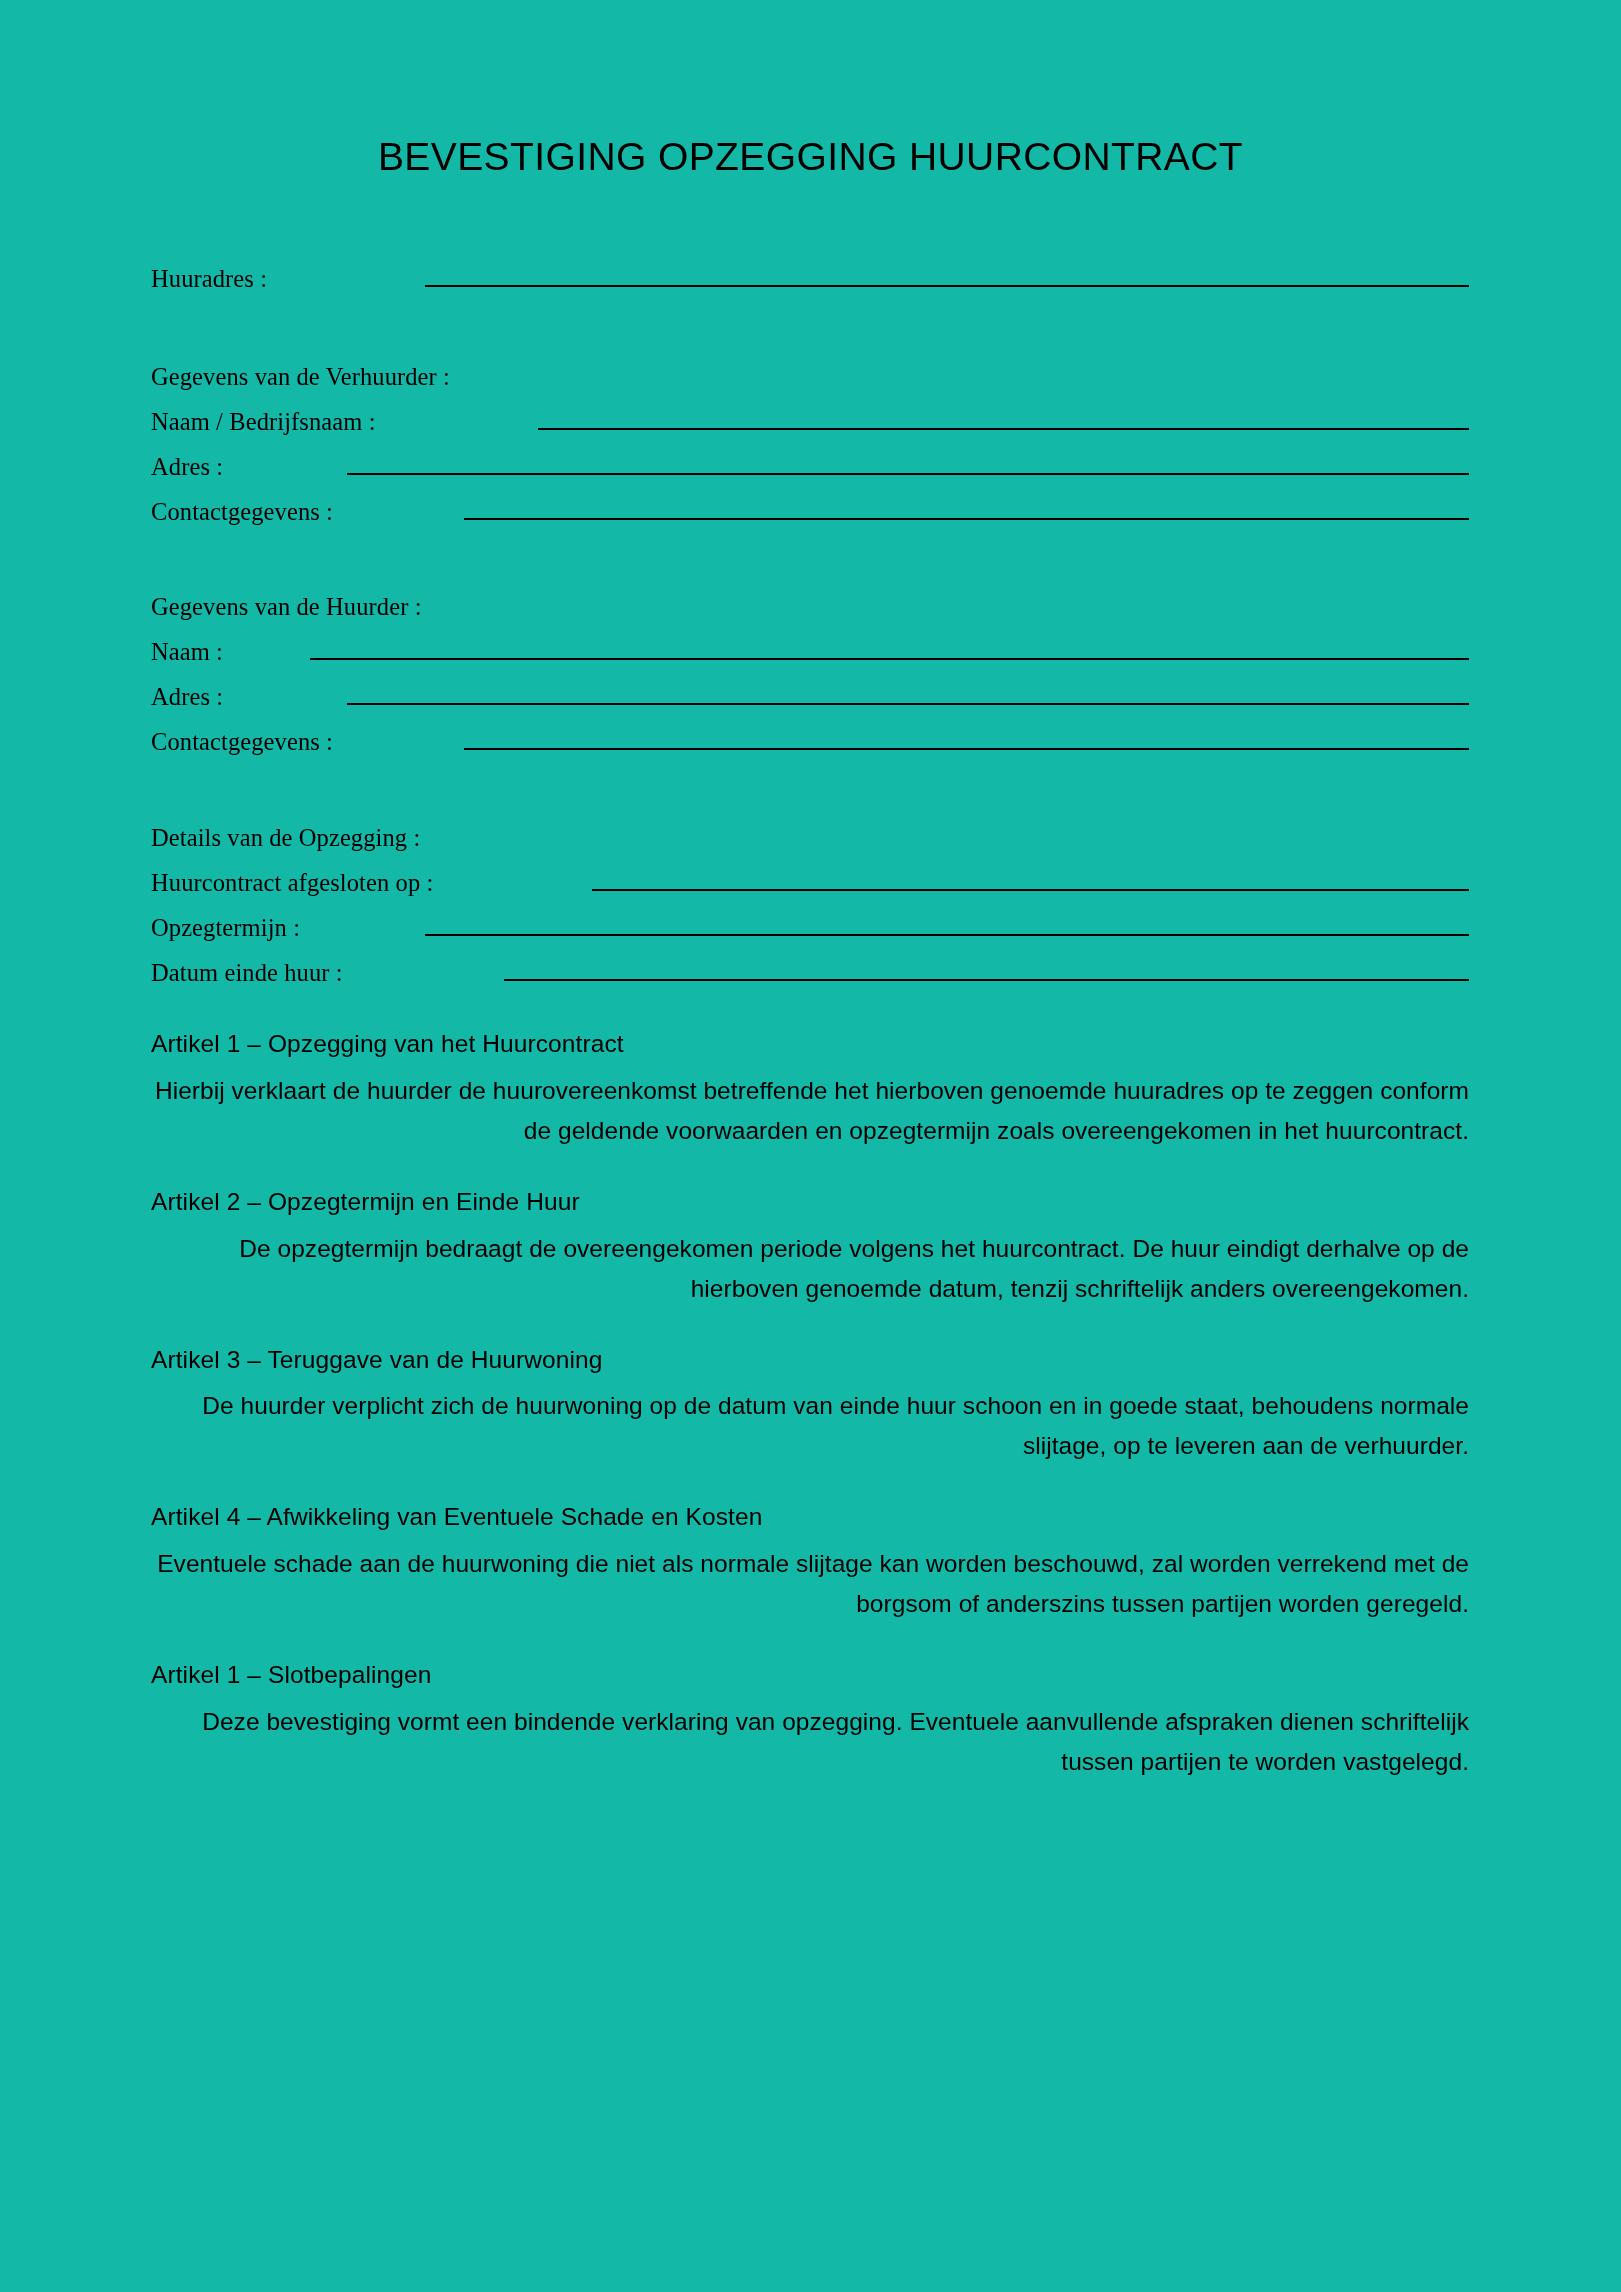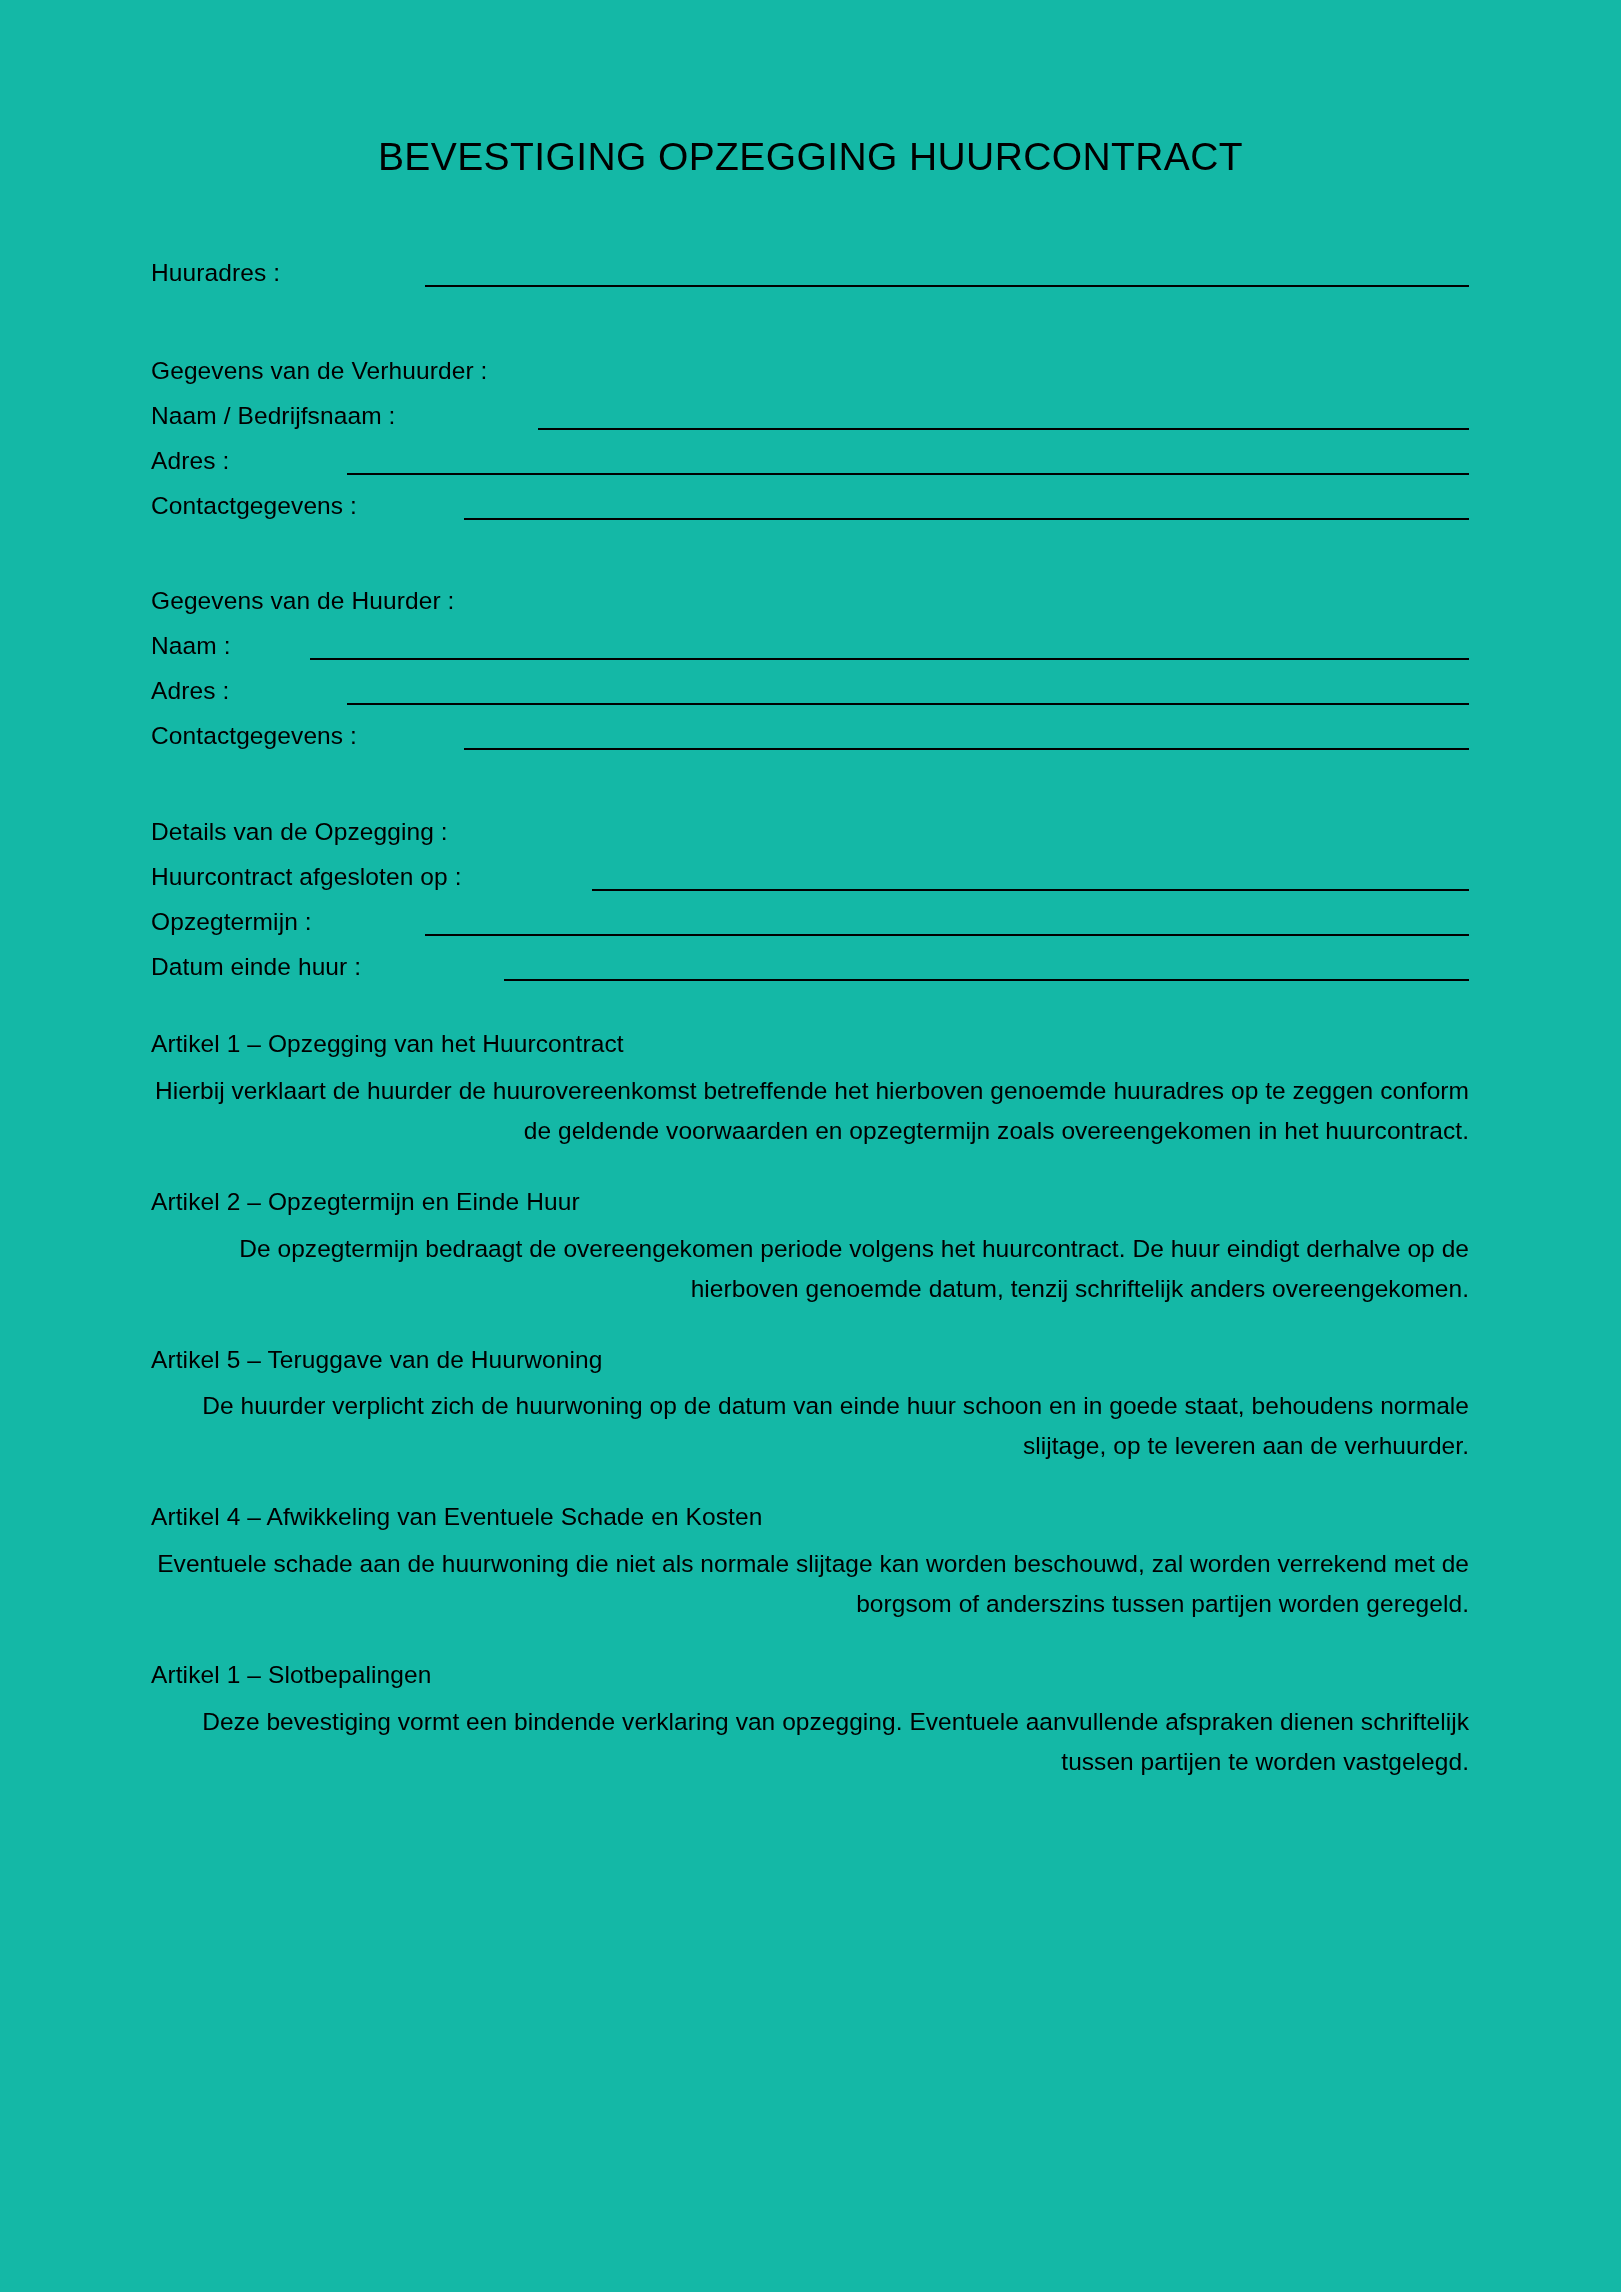--- a/index.html
+++ b/index.html
@@ -41,21 +41,22 @@
   .field-block {
     position: absolute;
     left: 151px;
     width: 1318px;
   }
 
   .field-row {
     position: relative;
     height: 45px;
     display: flex;
-    align-items: center;
+    align-items: flex-end;
+    font-family: Liberation Serif, serif;
   }
 
   .field-label {
     font-size: 24.5px;
     line-height: 33px;
     white-space: nowrap;
     letter-spacing: 0.1px;
   }
 
   .section-heading {
@@ -171,21 +172,21 @@
       <p class="article-heading">Artikel 1 – Opzegging van het Huurcontract</p>
       <p class="article-body">Hierbij verklaart de huurder de huurovereenkomst betreffende het hierboven genoemde huuradres op te zeggen conform de geldende voorwaarden en opzegtermijn zoals overeengekomen in het huurcontract.</p>
     </div>
 
     <div class="article">
       <p class="article-heading">Artikel 2 – Opzegtermijn en Einde Huur</p>
       <p class="article-body">De opzegtermijn bedraagt de overeengekomen periode volgens het huurcontract. De huur eindigt derhalve op de hierboven genoemde datum, tenzij schriftelijk anders overeengekomen.</p>
     </div>
 
     <div class="article">
-      <p class="article-heading">Artikel 5 – Teruggave van de Huurwoning</p>
+      <p class="article-heading">Artikel 3 – Teruggave van de Huurwoning</p>
       <p class="article-body">De huurder verplicht zich de huurwoning op de datum van einde huur schoon en in goede staat, behoudens normale slijtage, op te leveren aan de verhuurder.</p>
     </div>
 
     <div class="article">
       <p class="article-heading">Artikel 4 – Afwikkeling van Eventuele Schade en Kosten</p>
       <p class="article-body">Eventuele schade aan de huurwoning die niet als normale slijtage kan worden beschouwd, zal worden verrekend met de borgsom of anderszins tussen partijen worden geregeld.</p>
     </div>
 
     <div class="article">
       <p class="article-heading">Artikel 1 – Slotbepalingen</p>

